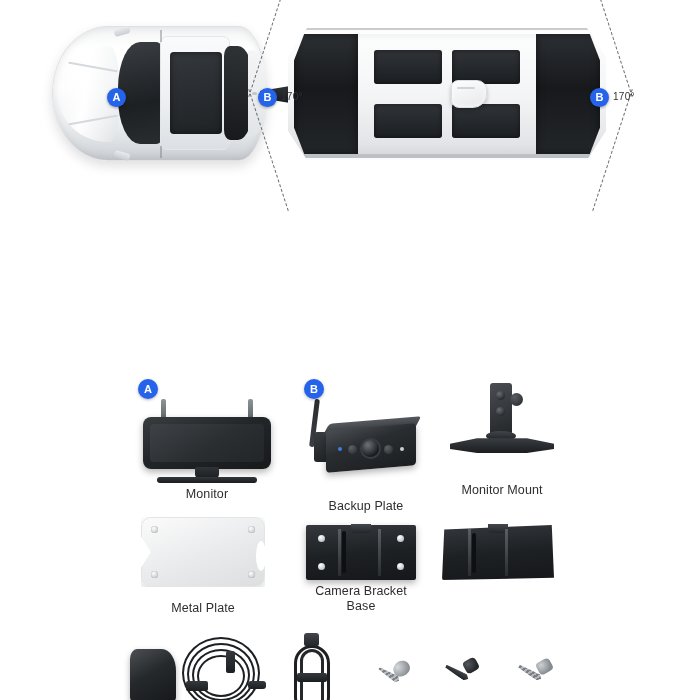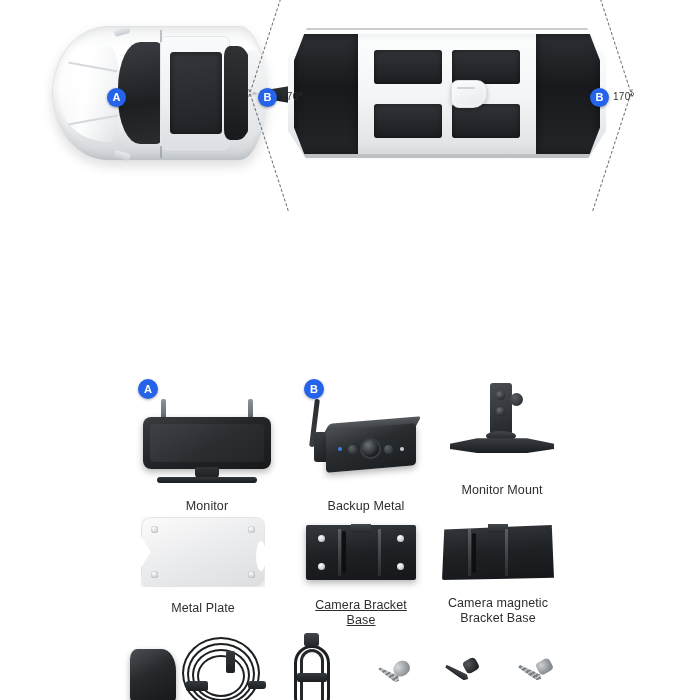--- a/index.html
+++ b/index.html
@@ -302,37 +302,37 @@
       <div class="item-badge" style="left:-4px; top:-4px;">A</div>
       <div class="art" style="width:128px; height:88px; margin-top:16px;">
         <div class="mon-ant l"></div>
         <div class="mon-ant r"></div>
         <div class="mon-body">
           <div class="mon-screen"></div>
         </div>
         <div class="mon-neck"></div>
         <div class="mon-base"></div>
       </div>
-      <div class="label" style="margin-top:12px;">Monitor</div>
+      <div class="label" style="">Monitor</div>
     </div>
 
     <div class="cell" style="left:302px; top:198px; width:128px;">
       <div class="item-badge" style="left:2px; top:-4px;">B</div>
       <div class="art" style="width:124px; height:88px; margin-top:16px;">
         <div class="cam-ant"></div>
         <div class="cam-mount"></div>
         <div class="cam-top"></div>
         <div class="cam-body"></div>
         <div class="cam-led l1"></div>
         <div class="cam-dot d1"></div>
         <div class="cam-lens"></div>
         <div class="cam-dot d2"></div>
         <div class="cam-led l2"></div>
       </div>
-      <div class="label" style="margin-top:12px;">Backup Metal</div>
+      <div class="label" style="margin-top:12px;">Backup Plate</div>
     </div>
 
     <div class="cell" style="left:450px; top:182px; width:104px;">
       <div class="art" style="width:104px; height:88px; margin-top:16px;">
         <div class="mm-arm"></div>
         <div class="mm-hole h1"></div>
         <div class="mm-hole h2"></div>
         <div class="mm-knob"></div>
         <div class="mm-pivot"></div>
         <div class="mm-plate"></div>
@@ -357,34 +357,32 @@
         <div class="brk"></div>
         <div class="brk-tab"></div>
         <div class="brk-rail" style="left:32px;"></div>
         <div class="brk-rail" style="left:72px;"></div>
         <div class="brk-slot" style="left:36px; top:6px; height:42px;"></div>
         <div class="brk-hole" style="left:12px; top:10px;"></div>
         <div class="brk-hole" style="left:12px; bottom:10px;"></div>
         <div class="brk-hole" style="right:12px; top:10px;"></div>
         <div class="brk-hole" style="right:12px; bottom:10px;"></div>
       </div>
-      <div class="label" style="margin-top:18px;text-decoration:underline;">Camera Bracket
+      <div class="label" style="margin-top:4px;">Camera Bracket
 Base</div>
     </div>
 
     <div class="cell" style="left:432px; top:332px; width:132px;">
       <div class="art" style="width:112px; height:55px; margin-top:8px;">
         <div class="brk" style="clip-path: polygon(2% 8%, 98% 0%, 100% 96%, 0% 100%);"></div>
         <div class="brk-tab"></div>
         <div class="brk-rail" style="left:26px;"></div>
         <div class="brk-rail" style="left:63px;"></div>
         <div class="brk-slot" style="left:30px; top:8px; height:40px;"></div>
       </div>
-      <div class="label" style="margin-top:16px;">Camera magnetic
-Bracket Base</div>
     </div>
 
     <div class="cell" style="left:130px; top:448px; width:140px;">
       <div class="art" style="width:140px; height:90px;">
         <div class="chg-coil" style="left:52px; top:4px;  width:78px; height:72px;"></div>
         <div class="chg-coil" style="left:57px; top:10px; width:68px; height:62px;"></div>
         <div class="chg-coil" style="left:62px; top:16px; width:58px; height:52px;"></div>
         <div class="chg-coil" style="left:67px; top:22px; width:48px; height:42px;"></div>
         <div class="chg-plug"></div>
 

